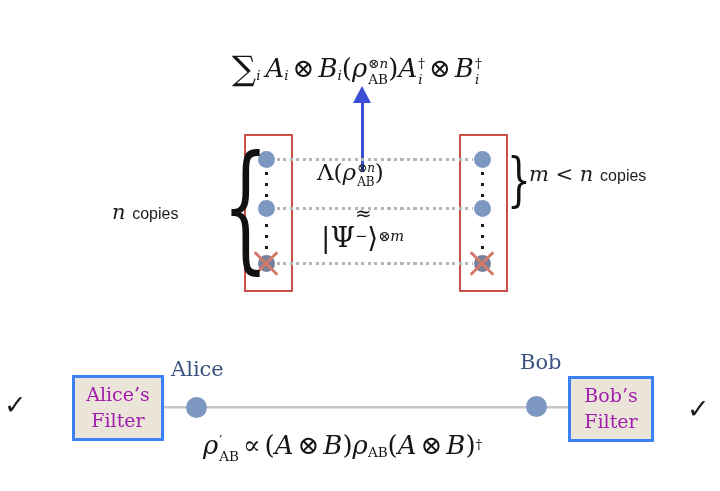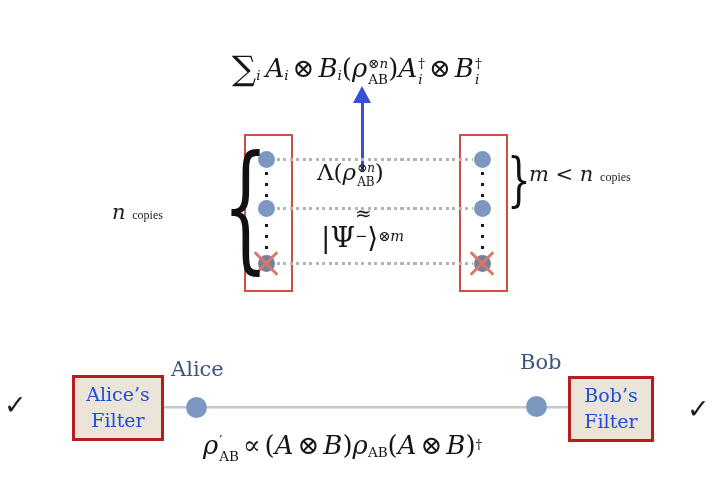--- a/index.html
+++ b/index.html
@@ -35,33 +35,33 @@
   .hdots{height:3px;width:196px;
          background:repeating-linear-gradient(90deg,#b5b5b5 0 3px,transparent 3px 6.5px);}
   .xmark{width:32px;height:32px;}
   .xmark span{position:absolute;left:0;top:14.5px;width:32px;height:3px;background:#d5796b;}
   .xmark .x1{transform:rotate(45deg);}
   .xmark .x2{transform:rotate(-45deg);}
   .brace{display:inline-block;font-family:"DejaVu Serif",serif;color:#111;line-height:1;}
   .brace-left{left:208px;top:147px;font-size:118px;transform:scale(0.62,1.18);transform-origin:center;}
   .brace-right{left:503px;top:155px;font-size:50px;transform:scale(0.75,1.15);transform-origin:center;}
   .lbl{font-size:21px;color:#1d1d1d;white-space:nowrap;}
-  .lbl .words{font-family:Liberation Serif, serif;font-size:12px;}
+  .lbl .words{font-family:Liberation Sans, sans-serif;font-size:16px;}
   .lbl-ncopies{left:112px;top:202px;}
   .lbl-mcopies{left:529px;top:164px;}
   .formula-lambda{left:317px;top:161px;font-size:23px;}
   .formula-approx{left:355px;top:203px;font-size:20px;}
   .formula-psi{left:321px;top:224px;font-size:28px;}
 
   
   .wire{left:163px;top:406px;width:405px;height:2px;background:#c7c7c7;
         box-shadow:0 1px 0 #e2e2e2;}
-  .filterbox{width:85px;height:60px;background:#eae5d8;border:3px solid #b91c1c;
+  .filterbox{width:85px;height:60px;background:#eae5d8;border:3px solid #3b82f6;
              display:flex;flex-direction:column;align-items:center;justify-content:center;
-             font-size:19px;color:#1d4ed8;line-height:1.35;text-align:center;}
+             font-size:19px;color:#a21caf;line-height:1.35;text-align:center;}
   .box-alice{left:72px;top:375px;width:86px;}
   .box-bob{left:568px;top:376px;width:80px;align-items:center;}
   .party{font-size:21px;color:#3a547f;}
   .lbl-alice{left:171px;top:357px;}
   .lbl-bob{left:520px;top:350px;}
   .bdot{width:21px;height:21px;border-radius:50%;background:#7d98c0;}
   .dot-alice{left:186px;top:397px;}
   .dot-bob{left:526px;top:396px;}
   .check{font-size:27px;color:#1c1c1c;font-family:"DejaVu Sans",sans-serif;}
   .check-left{left:4px;top:389px;}

